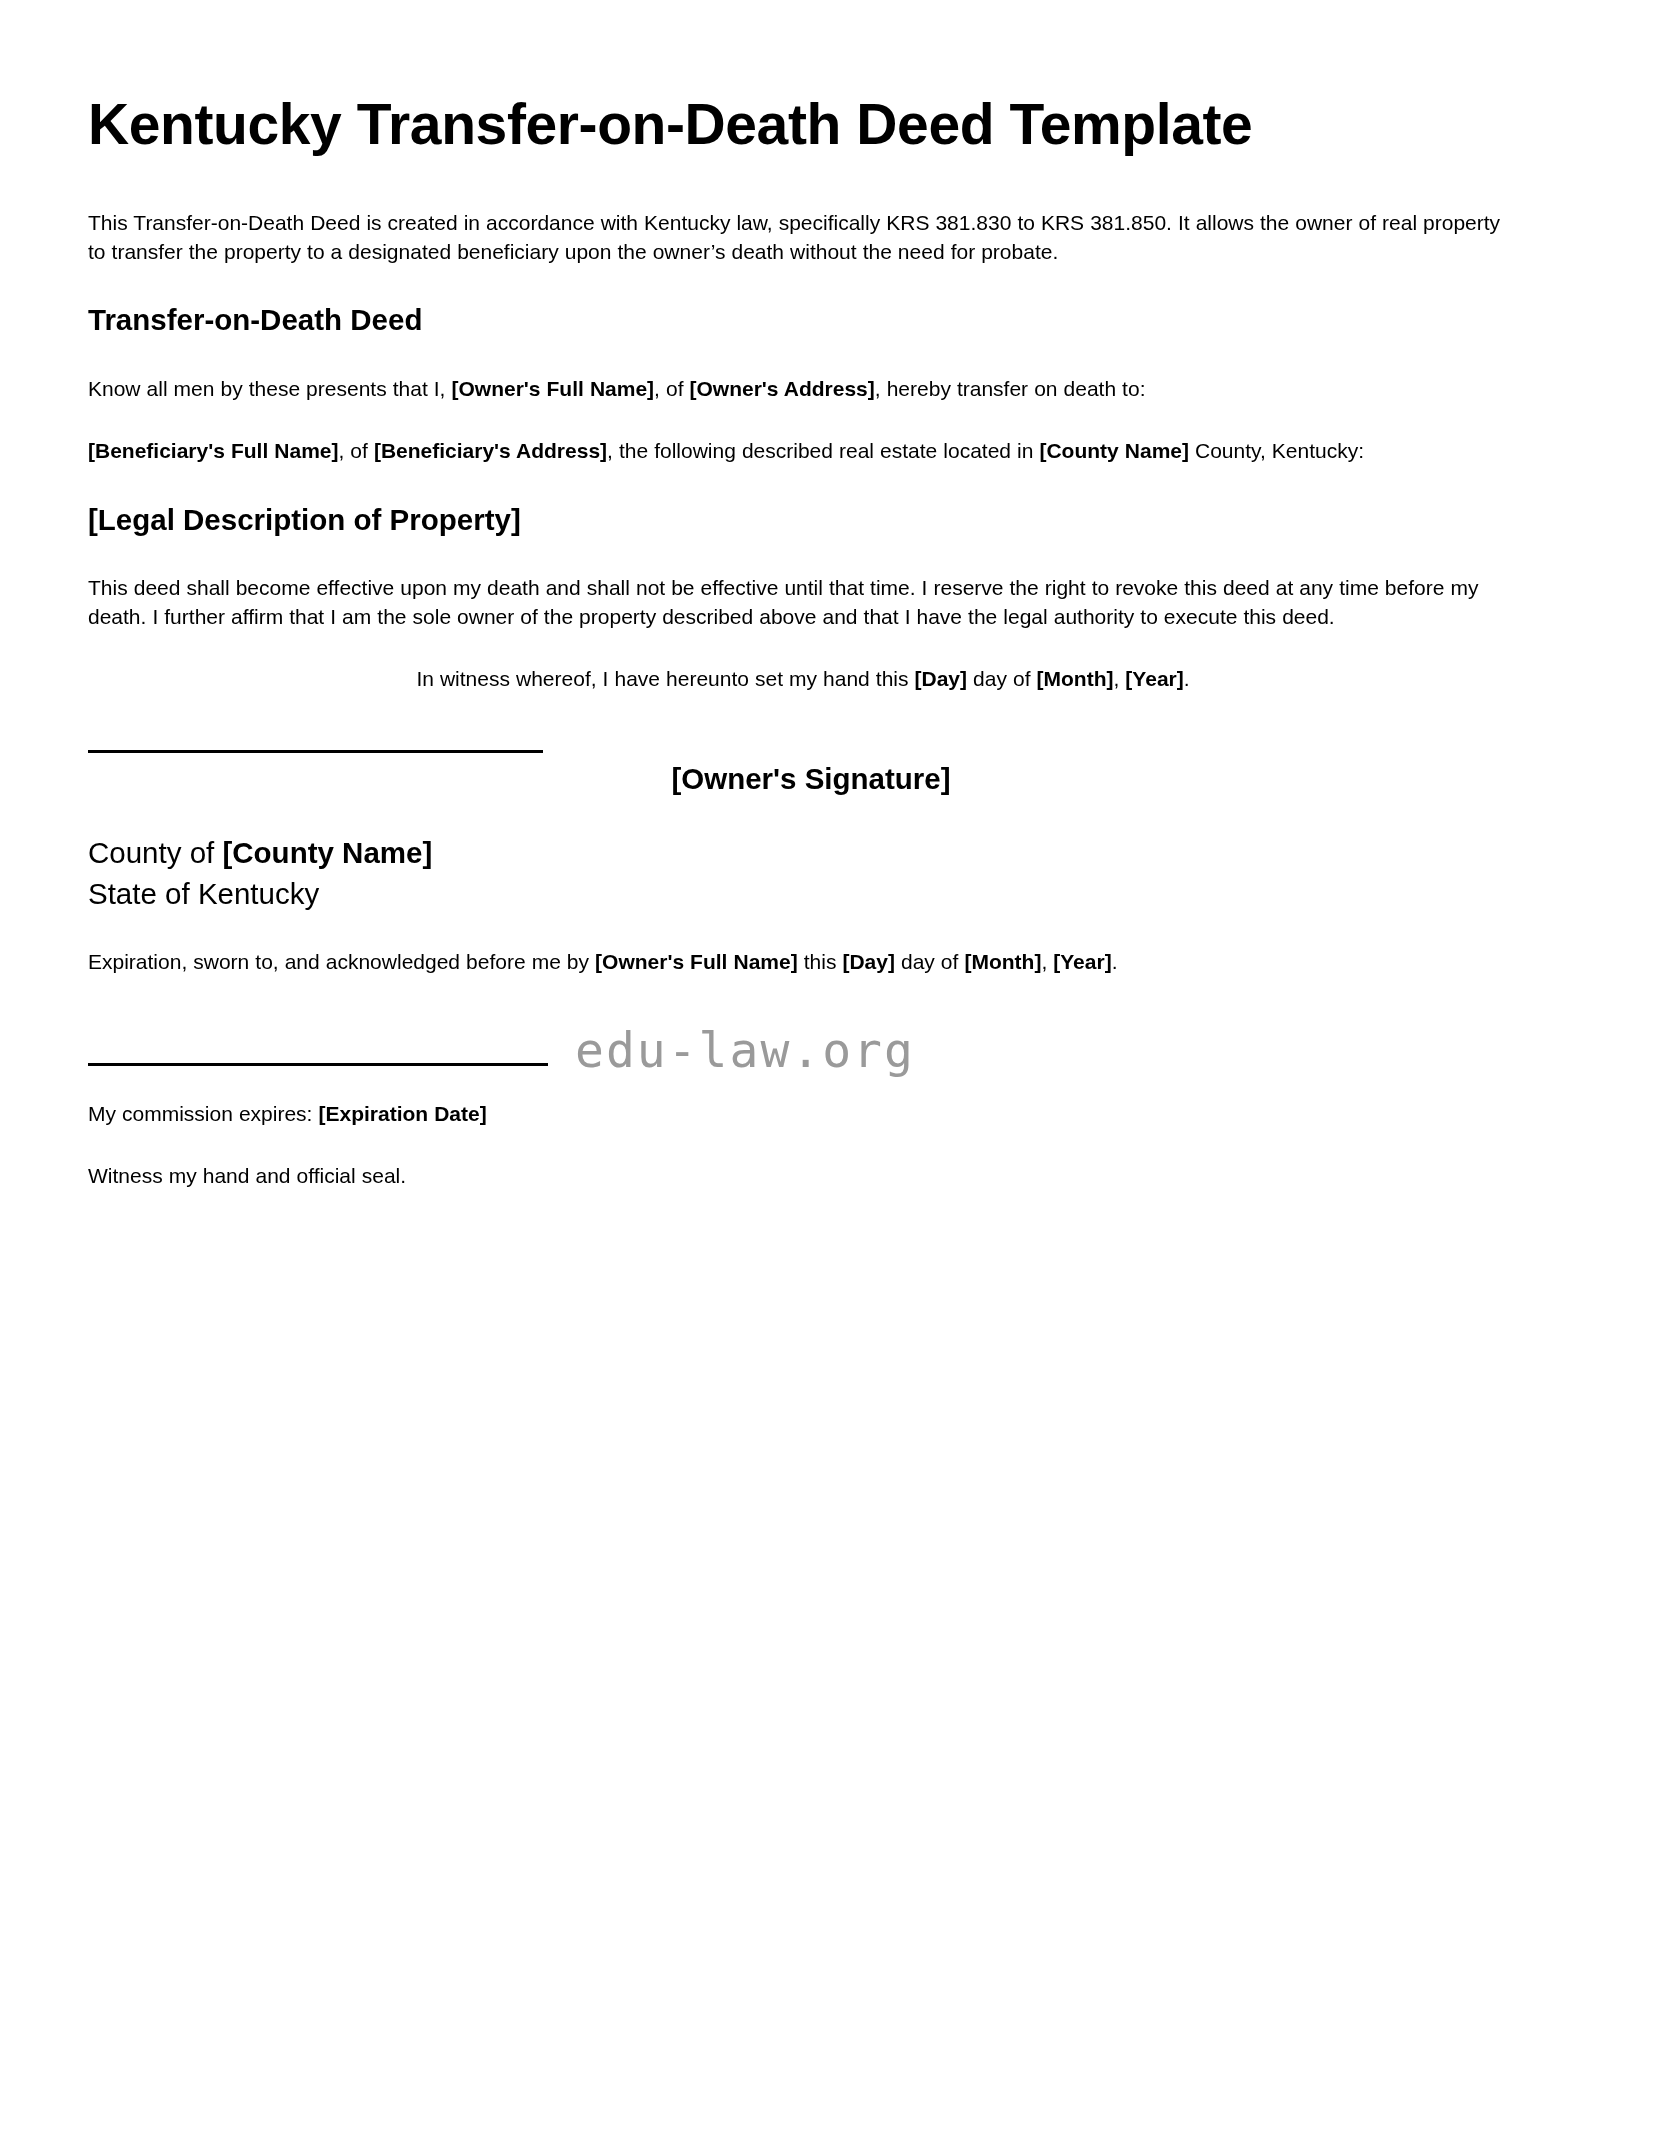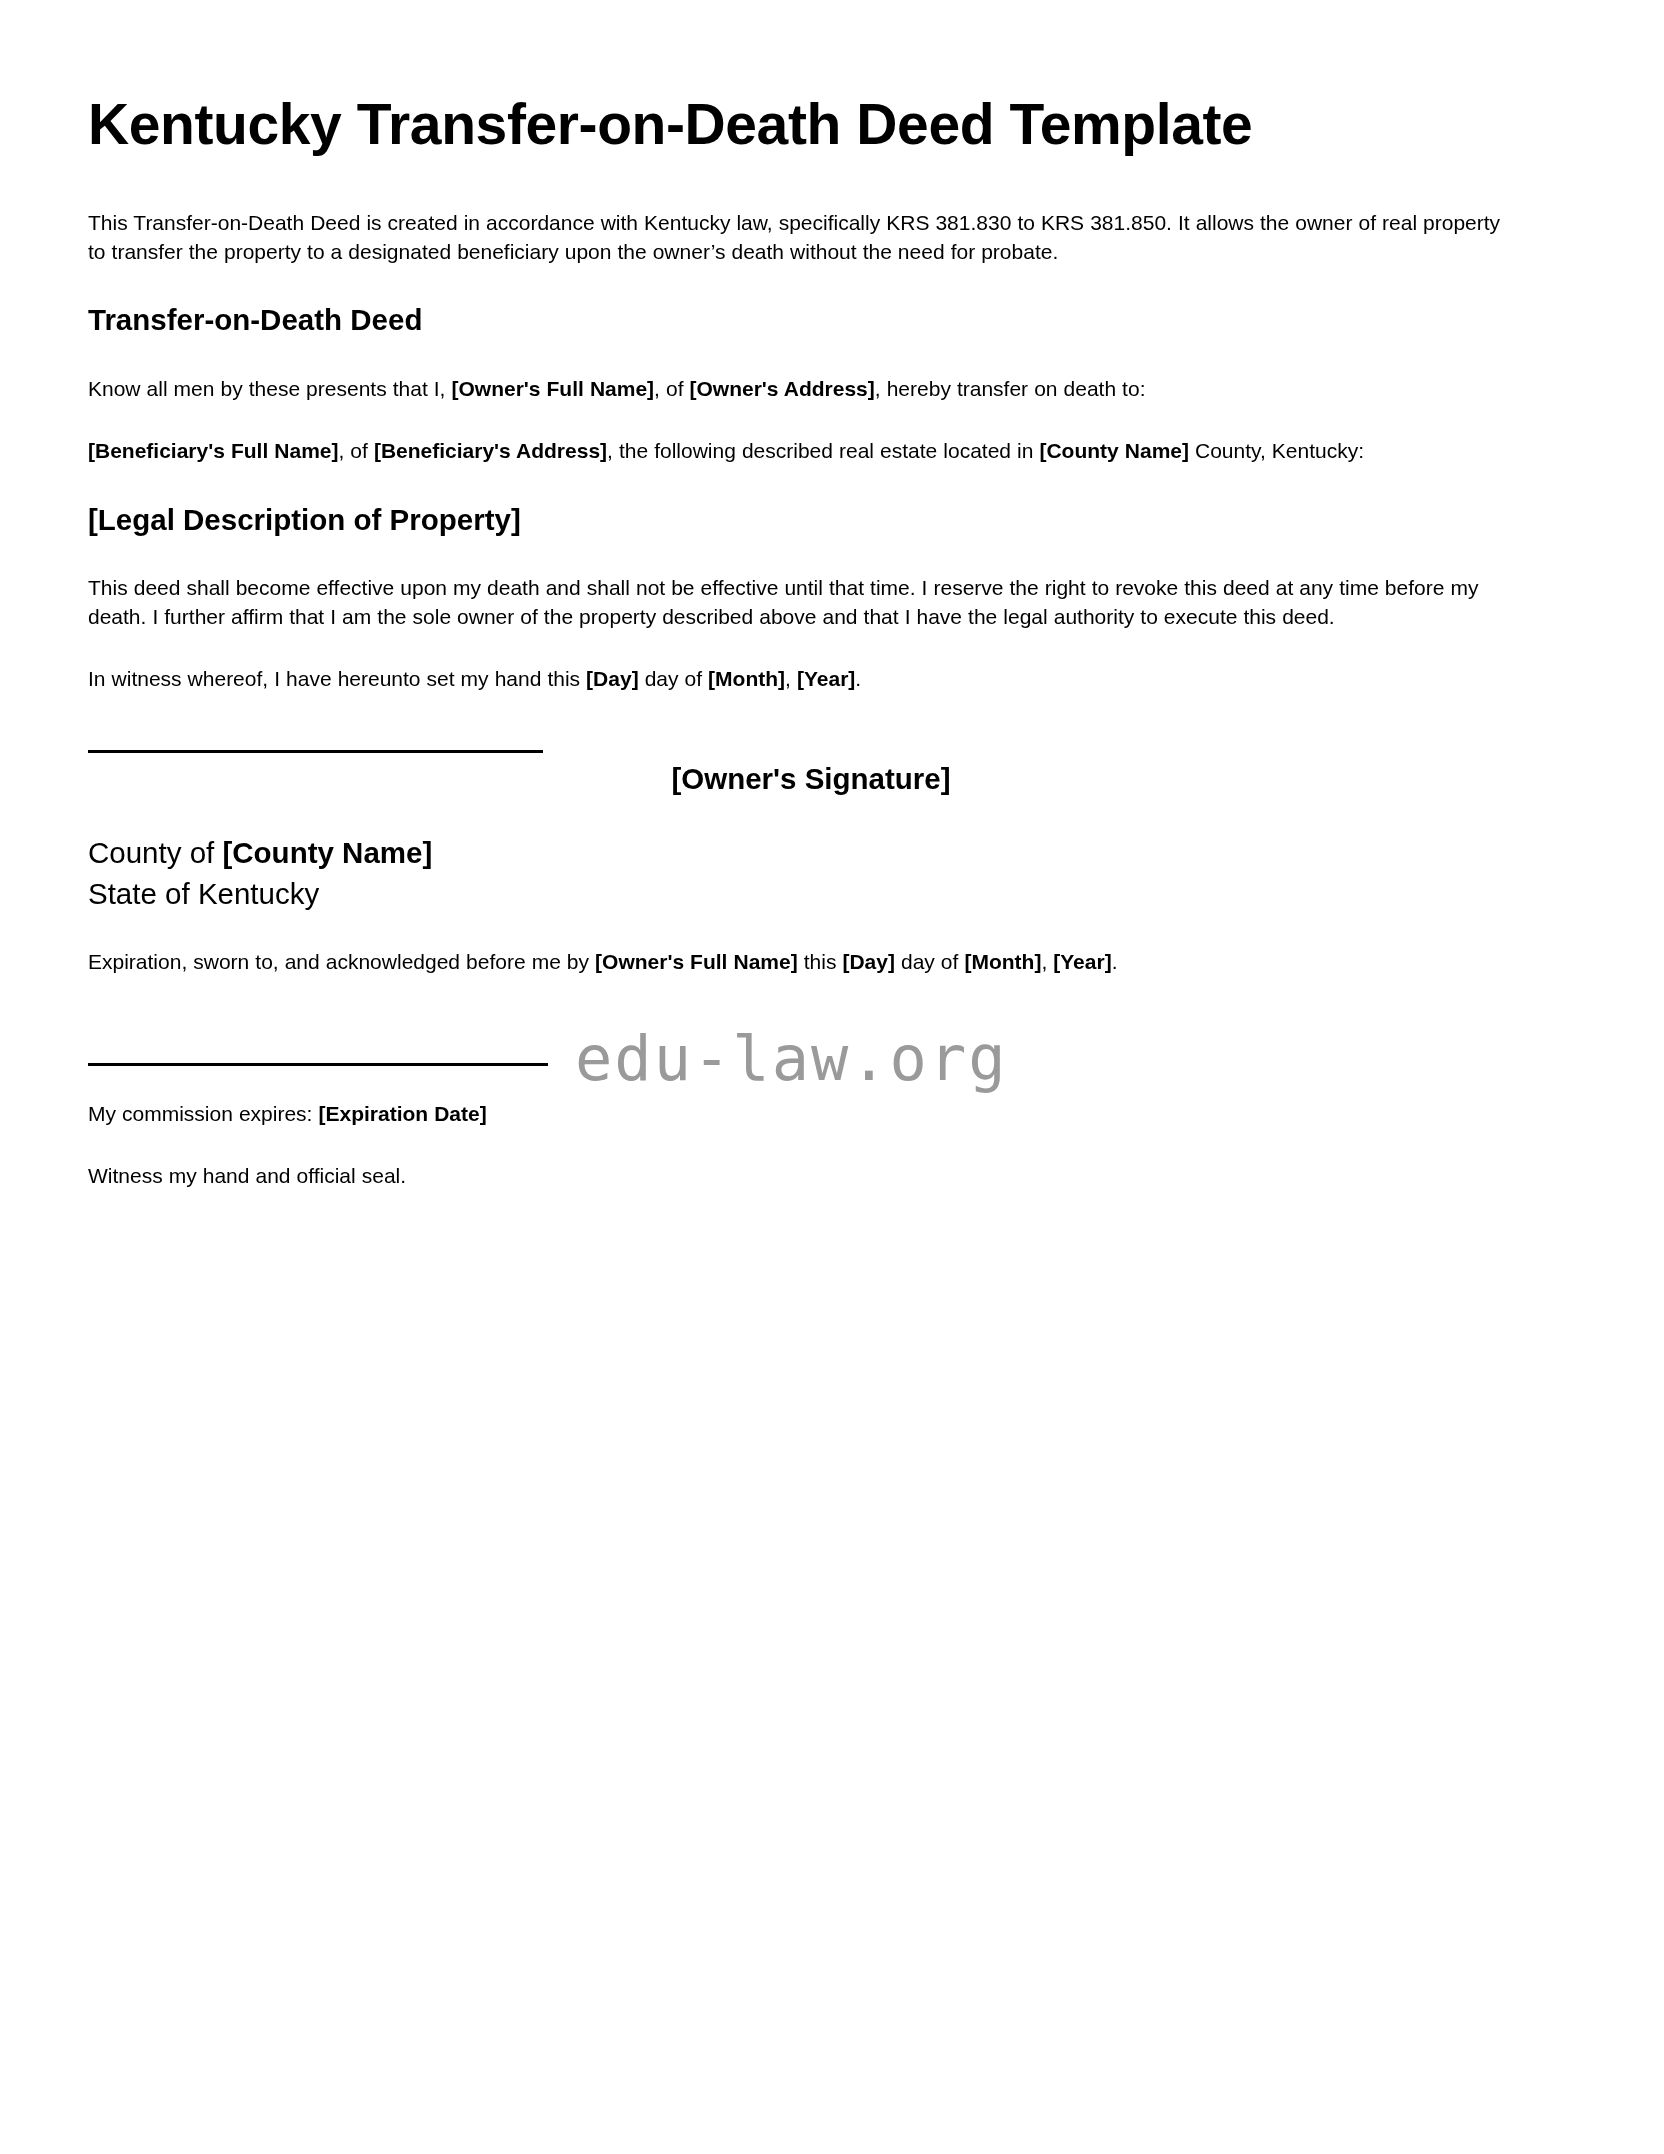--- a/index.html
+++ b/index.html
@@ -39,20 +39,21 @@
   }
   p.para {
     font-size: 21px;
     line-height: 1.365;
     margin: 0 0 34px 0;
     max-width: 1430px;
     word-spacing: 0.2px;
   }
   p.para.tight {
     margin-bottom: 32px;
+    text-align: center;
   }
   h2.sub-head {
     font-size: 29.5px;
     line-height: 1.365;
     font-weight: bold;
     margin: 0 0 34px 0;
   }
   .ph {
     font-weight: bold;
   }
@@ -86,21 +87,21 @@
     height: 52px;
   }
   .spacer-top-sig {
     height: 24px;
   }
   .watermark {
     position: absolute;
     left: 575px;
     top: 1022px;
     font-family: "DejaVu Sans Mono", "Liberation Mono", monospace;
-    font-size: 62px;
+    font-size: 48px;
     letter-spacing: 2px;
     color: #9a9a9a;
     white-space: nowrap;
     z-index: 1;
     pointer-events: none;
     user-select: none;
   }
 </style>
 </head>
 <body>

